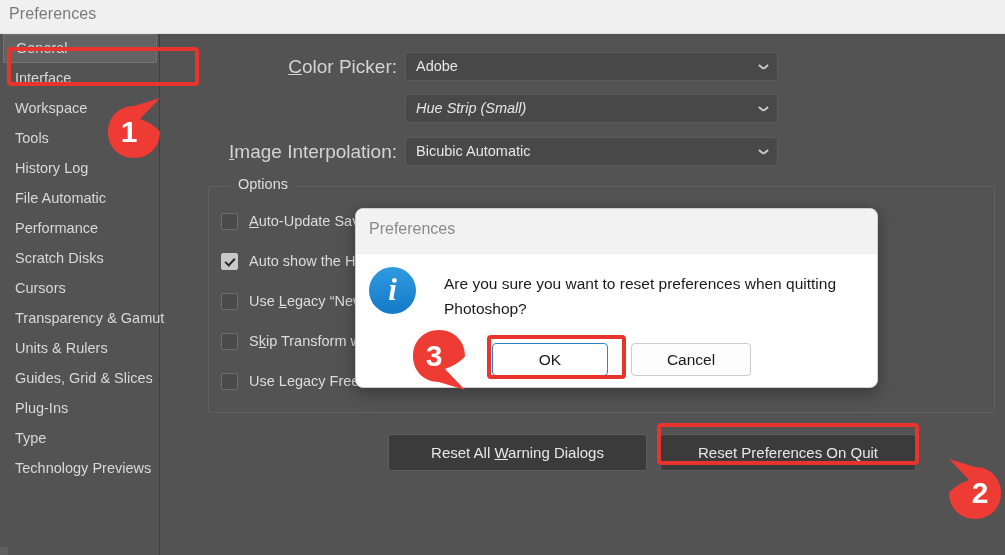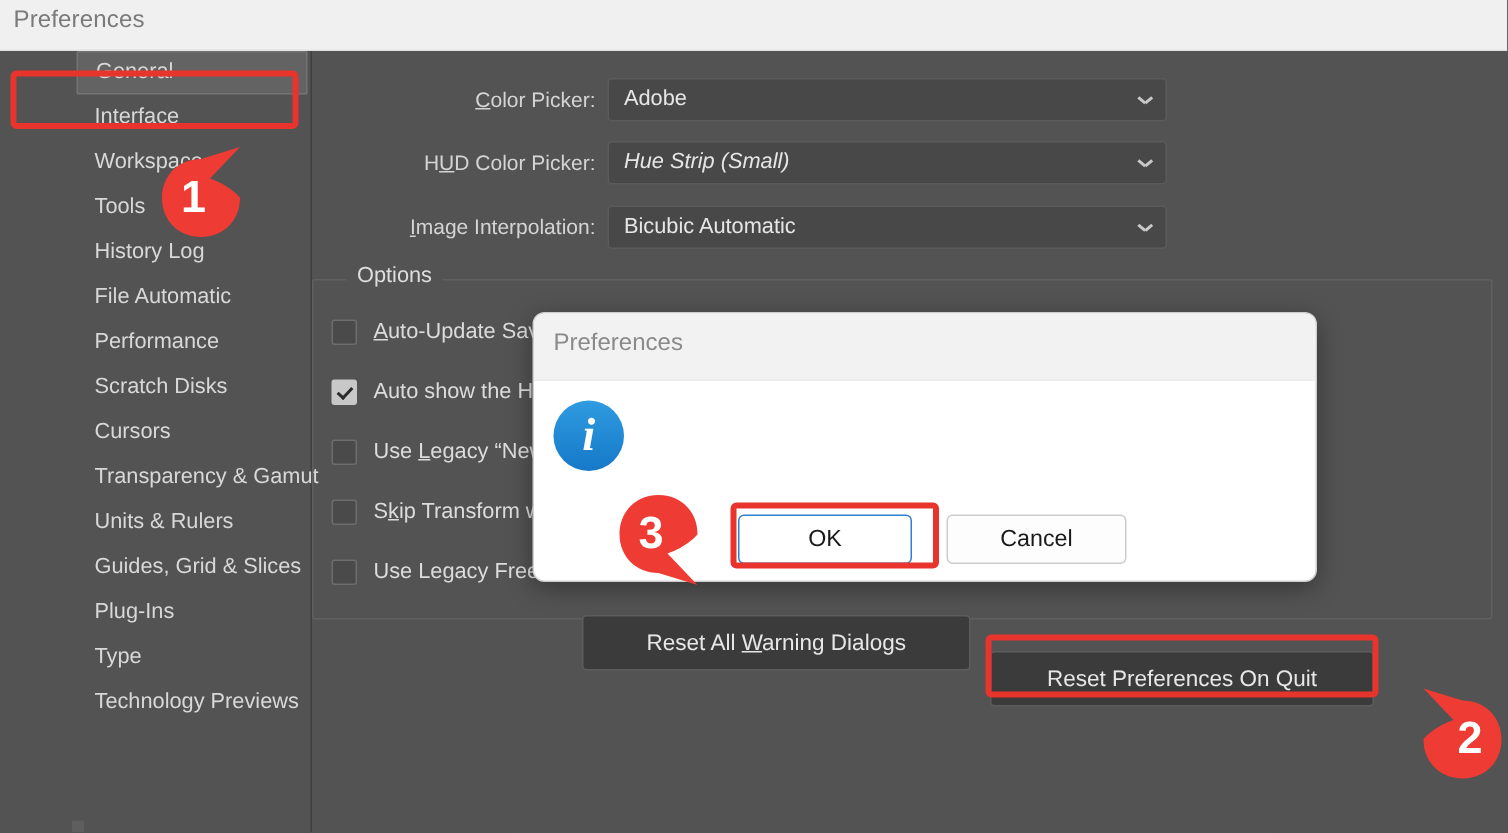--- a/index.html
+++ b/index.html
@@ -44,21 +44,20 @@
   
   .sidebar {
     position: absolute;
     left: 0;
     top: 34px;
     width: 160px;
     height: 521px;
     background: #535353;
     border-right: 1px solid #3f3f3f;
     box-sizing: border-box;
-    margin-left: 48px;
   }
   .side-item {
     position: relative;
     height: 30px;
     line-height: 30px;
     padding-left: 15px;
     font-size: 14.5px;
     color: #d8d8d8;
     box-sizing: border-box;
     white-space: nowrap;
@@ -94,21 +93,21 @@
     position: absolute;
     left: 0;
     height: 29px;
   }
   .field-label {
     position: absolute;
     right: 0;
     top: 0;
     height: 29px;
     line-height: 29px;
-    font-size: 14px;
+    font-size: 19px;
     color: #d4d4d4;
     white-space: nowrap;
   }
   .field-label .mn { text-decoration: underline; }
 
   .select {
     position: absolute;
     height: 29px;
     background: #484848;
     border: 1px solid #5b5b5b;
@@ -382,23 +381,20 @@
   <div class="content">
 
     <div class="field-row" style="top:18px; width:200px;">
       <div class="field-label"><span></span><span class="mn">C</span><span>olor Picker:</span></div>
     </div>
     <div class="select" style="left:208px; top:18px; width:373px;">
       <span>Adobe</span>
       <span class="chev"></span>
     </div>
 
-    <div class="field-row" style="top:60px; width:200px;">
-      <div class="field-label"><span>H</span><span class="mn">U</span><span>D Color Picker:</span></div>
-    </div>
     <div class="select" style="left:208px; top:60px; width:373px;font-style:italic;">
       <span>Hue Strip (Small)</span>
       <span class="chev"></span>
     </div>
 
     <div class="field-row" style="top:103px; width:200px;">
       <div class="field-label"><span></span><span class="mn">I</span><span>mage Interpolation:</span></div>
     </div>
     <div class="select" style="left:208px; top:103px; width:373px;">
       <span>Bicubic Automatic</span>
@@ -427,32 +423,33 @@
         <span class="checkbox"></span>
         <span class="opt-label"><span>S</span><span class="mn">k</span><span>ip Transform when Placing</span></span>
       </div>
 
       <div class="opt-row" style="top:184px;">
         <span class="checkbox"></span>
         <span class="opt-label"><span>Use Legacy Free Transform</span><span class="mn"></span><span></span></span>
       </div>
     </div>
 
-    <div class="btn" style="left:191px; top:376px; width:259px; height:37px; line-height:35px;"><span>Reset All </span><span class="mn">W</span><span>arning Dialogs</span></div>
+    <div class="btn" style="left:191px; top:400px; width:259px; height:37px; line-height:35px;"><span>Reset All </span><span class="mn">W</span><span>arning Dialogs</span></div>
 
     <div class="btn" style="left:463px; top:400px; width:256px; height:37px; line-height:35px;"><span>Reset Preferences On Quit</span><span class="mn"></span><span></span></div>
   </div>
 
   <div class="modal">
     <div class="modal-titlebar">
       <div class="modal-title-text">Preferences</div>
     </div>
     <div class="info-icon">
       <div class="glyph">i</div>
     </div>
+    <div class="modal-msg">Are you sure you want to reset preferences when quitting Photoshop?</div>
 
     <div class="dlg-btn default" style="left:136px; top:134px; width:116px;">OK</div>
     <div class="dlg-btn" style="left:275px; top:134px; width:120px;">Cancel</div>
   </div>
 
   <div class="hl" style="left:7px;  top:47px;  width:192px; height:39px;"></div>
   <div class="hl" style="left:657px; top:423px; width:262px; height:42px;"></div>
   <div class="hl" style="left:487px; top:335px; width:139px; height:44px;"></div>
 
   <div class="pin" style="left:104px; top:97px;">

